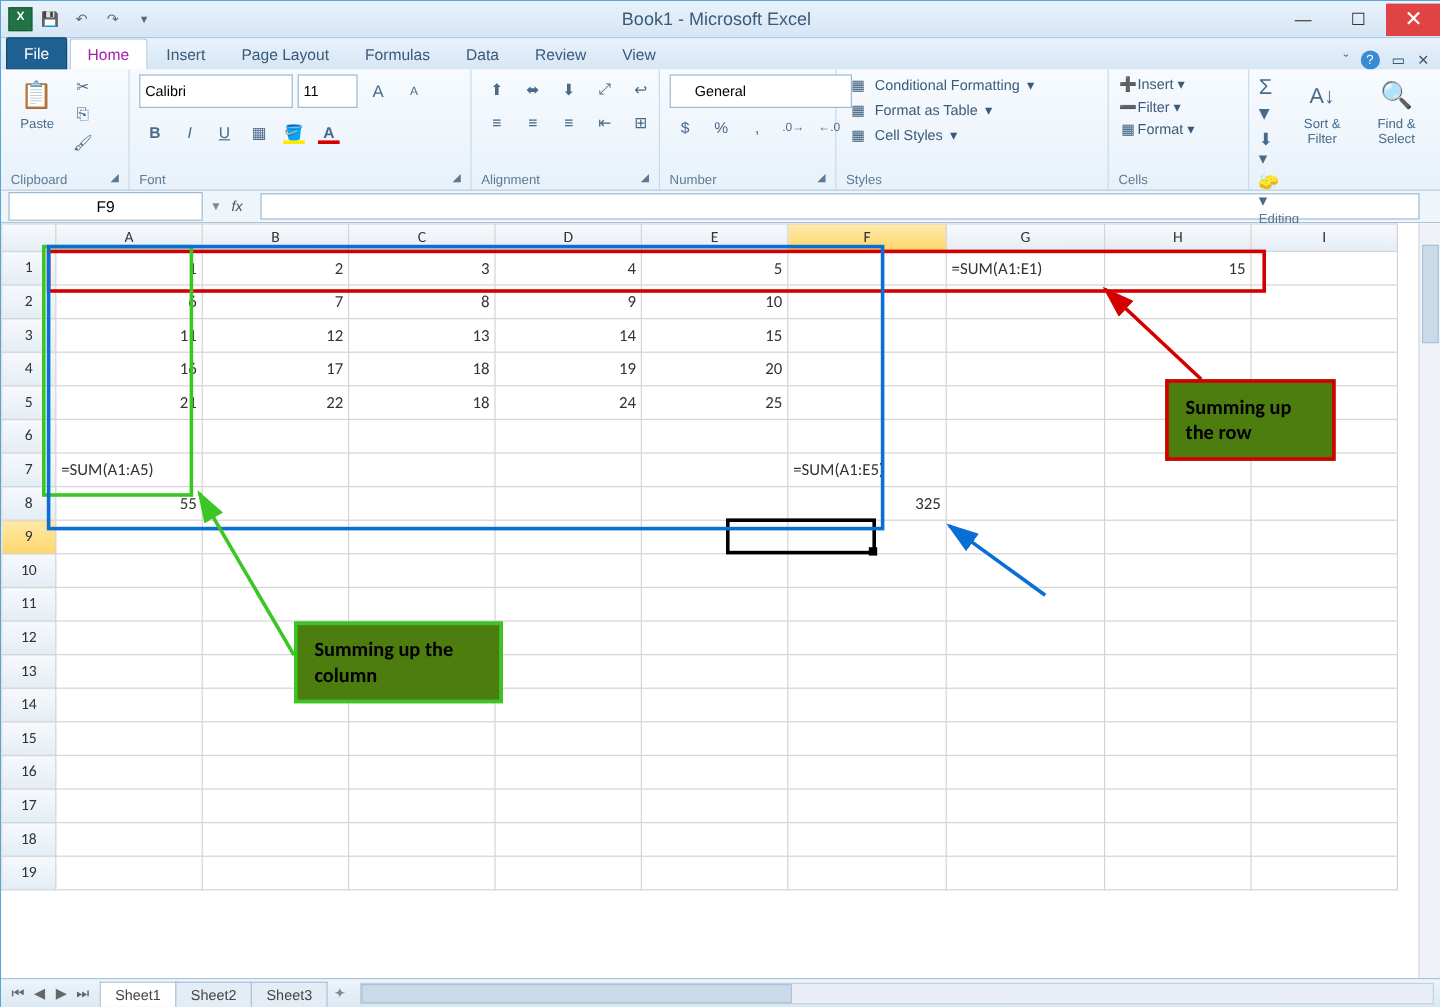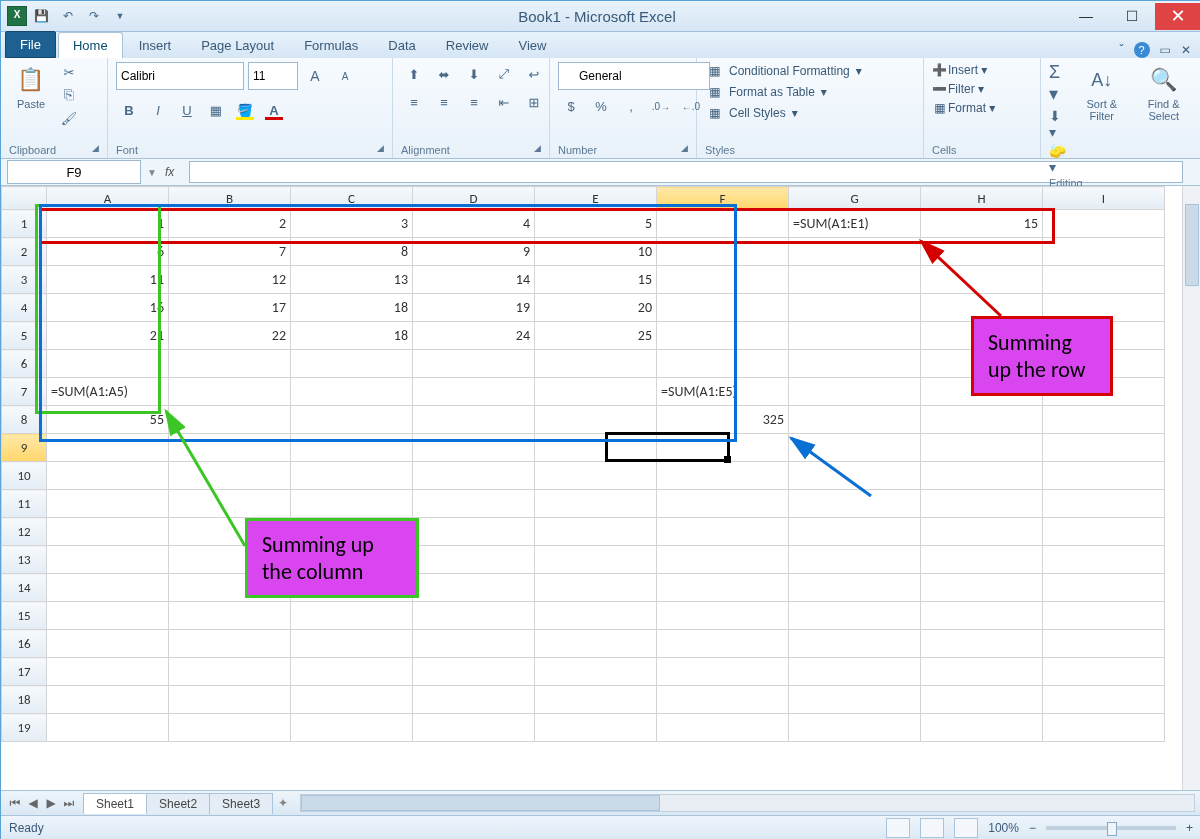--- a/index.html
+++ b/index.html
@@ -8,21 +8,21 @@
 .titlebar .qat{display:flex;align-items:center;gap:4px;padding-left:6px}
 .titlebar .qat-icon{width:18px;height:18px;background:#217346;border:1px solid #1a5c38;font-size:10px;color:#fff;text-align:center;line-height:16px;font-weight:bold}
 .titlebar .qat-btn{width:22px;height:22px;display:flex;align-items:center;justify-content:center;color:#4a6b8a}
 .titlebar .title{flex:1;text-align:center;color:#3a5a78;font-size:15px}
 .titlebar .winbtns{display:flex}
 .titlebar .winbtn{width:46px;height:27px;display:flex;align-items:center;justify-content:center;font-size:14px;color:#333}
 .titlebar .winbtn.close{background:#e04343;color:#fff;font-size:18px}
 .tabs{height:26px;background:linear-gradient(#e8f2fb,#d6e6f5);display:flex;align-items:flex-end;padding-left:4px;gap:2px}
 .tabs .filetab{background:#1e6091;color:#fff;padding:5px 14px;font-size:13px;border-radius:2px 2px 0 0;border:1px solid #14486e}
 .tabs .tab{padding:5px 14px;font-size:13px;color:#3a5a78;cursor:pointer}
-.tabs .tab.active{background:#fff;border:1px solid #a9c3da;border-bottom:none;border-radius:3px 3px 0 0;color:#0c4a6e}
+.tabs .tab.active{background:#fff;border:1px solid #a9c3da;border-bottom:none;border-radius:3px 3px 0 0;color:#a21caf}
 .tabs .right{margin-left:auto;display:flex;align-items:center;gap:10px;padding-right:10px;color:#3a5a78}
 .ribbon{height:100px;background:linear-gradient(#f7fbff,#e8f1f9);border-bottom:1px solid #a9c3da;display:flex}
 .group{border-right:1px solid #c9dae9;padding:4px 8px 2px;display:flex;flex-direction:column;position:relative}
 .group-label{text-align:left;color:#5c7a96;font-size:11px;margin-top:auto;padding-top:2px}
 .group-body{flex:1;display:flex;align-items:flex-start;gap:6px}
 .bigbtn{display:flex;flex-direction:column;align-items:center;gap:2px;padding:2px 6px;color:#4a6a88}
 .bigbtn .bicon{width:32px;height:32px;display:flex;align-items:center;justify-content:center;font-size:22px}
 .bigbtn .blabel{font-size:11px;text-align:center;line-height:1.1}
 .smallcol{display:flex;flex-direction:column;gap:3px;justify-content:center}
 .smallbtn{width:20px;height:20px;display:flex;align-items:center;justify-content:center;font-size:13px;color:#4a6a88}
@@ -31,38 +31,38 @@
 .fontsize{width:40px;height:22px;border:1px solid #9db8d0;background:#fff;padding:2px 4px;font-size:12px}
 .fontbtns{display:flex;gap:3px;margin-top:4px}
 .fbtn{width:24px;height:22px;border:1px solid transparent;display:flex;align-items:center;justify-content:center;font-size:13px;color:#4a6a88}
 .dlauncher{position:absolute;right:3px;bottom:3px;width:12px;height:12px;font-size:9px;color:#5c7a96}
 .numfmt{width:110px;height:22px;border:1px solid #9db8d0;background:#fff;padding:2px 20px;font-size:12px}
 .stylesrow{display:flex;flex-direction:column;gap:3px;font-size:12px;color:#3a5a78}
 .stylesrow .sitem{display:flex;align-items:center;gap:6px;padding:1px 2px}
 .cellsrow{display:flex;flex-direction:column;gap:3px;font-size:12px;color:#3a5a78}
 .editcol{display:flex;flex-direction:column;gap:3px;font-size:14px;color:#4a6a88;align-items:center;justify-content:center}
 .namebox-row{height:26px;border-bottom:1px solid #a9c3da;display:flex;align-items:center;background:#eef5fb}
-.namebox{width:120px;height:20px;border:1px solid #9db8d0;background:#fff;margin:2px 6px;text-align:center;font-size:13px;padding:1px 6px}
+.namebox{width:120px;height:20px;border:1px solid #9db8d0;background:#fff;margin:2px 6px;text-align:center;font-size:13px;padding:1px 20px}
 .fx{width:16px;font-style:italic;color:#555;margin:0 8px}
 .formula-bar{flex:1;height:20px;border:1px solid #9db8d0;background:#fff;margin-right:18px}
 .sheet-area{flex:1;position:relative;overflow:hidden;background:#fff}
 table.grid{border-collapse:collapse;table-layout:fixed}
 table.grid th,table.grid td{border:1px solid #d4d4d4;height:27px;padding:0 4px;font-size:14px;font-family:Calibri,sans-serif;text-align:right;background:#fff}
 table.grid th{background:linear-gradient(#f6f9fc,#e4edf5);font-weight:normal;color:#333;text-align:center;font-size:13px}
 table.grid th.rowh{width:36px}
 table.grid th.colh{height:22px}
 table.grid th.colh.active{background:linear-gradient(#ffe9a8,#ffd66b)}
 table.grid th.rowh.active{background:linear-gradient(#ffe9a8,#ffd66b)}
 table.grid td.left{text-align:left}
 .col-A{width:113px}.col-B{width:113px}.col-C{width:113px}.col-D{width:113px}.col-E{width:113px}.col-F{width:123px}.col-G{width:123px}.col-H{width:113px}.col-I{width:113px}
 .annot{position:absolute;pointer-events:none}
 .box-red{border:3px solid #d40000}
 .box-green{border:3px solid #3cc625}
 .box-blue{border:3px solid #0a6fd4}
-.callout{position:absolute;background:#d946ef;padding:10px 14px;font-size:22px;font-family:Calibri,sans-serif;font-weight:normal;color:#000;pointer-events:none}
+.callout{position:absolute;background:#4d7c0f;padding:10px 14px;font-size:17px;font-family:Calibri,sans-serif;font-weight:bold;color:#000;pointer-events:none}
 .callout.red{border:3px solid #d40000}
 .callout.green{border:3px solid #3cc625}
 .callout.blue{border:3px solid #0a6fd4}
 svg.arrows{position:absolute;top:0;left:0;pointer-events:none}
 .selected-cell{position:absolute;border:3px solid #000;background:transparent;pointer-events:none;box-sizing:border-box}
 .selected-cell::after{content:"";position:absolute;right:-4px;bottom:-4px;width:7px;height:7px;background:#000}
 .sheet-tabs{height:24px;background:linear-gradient(#eef5fb,#dae8f4);border-top:1px solid #a9c3da;display:flex;align-items:center;font-size:12px}
 .sheet-tabs .nav{display:flex;gap:2px;padding:0 6px;color:#666}
 .sheet-tabs .navbtn{width:16px;text-align:center}
 .sheet-tabs .stab{padding:3px 12px;background:#e4edf5;border:1px solid #a9c3da;border-bottom:none;margin-right:-1px;color:#444}
@@ -533,27 +533,13 @@
     </div>
     <div class="stab active">Sheet1</div>
     <div class="stab">Sheet2</div>
     <div class="stab">Sheet3</div>
     <div class="newtab">✦</div>
     <div class="hscroll">
         <div class="thumb"></div>
       </div>
   </div>
 
-  <div class="statusbar">
-    <span>Ready</span>
-    <div class="right">
-      <div class="viewbtn"></div>
-      <div class="viewbtn"></div>
-      <div class="viewbtn"></div>
-      <span>100%</span>
-      <span>−</span>
-      <div class="zoom-slider">
-          <div class="zthumb"></div>
-        </div>
-      <span>+</span>
-    </div>
-  </div>
 </div>
 
 </body></html>

